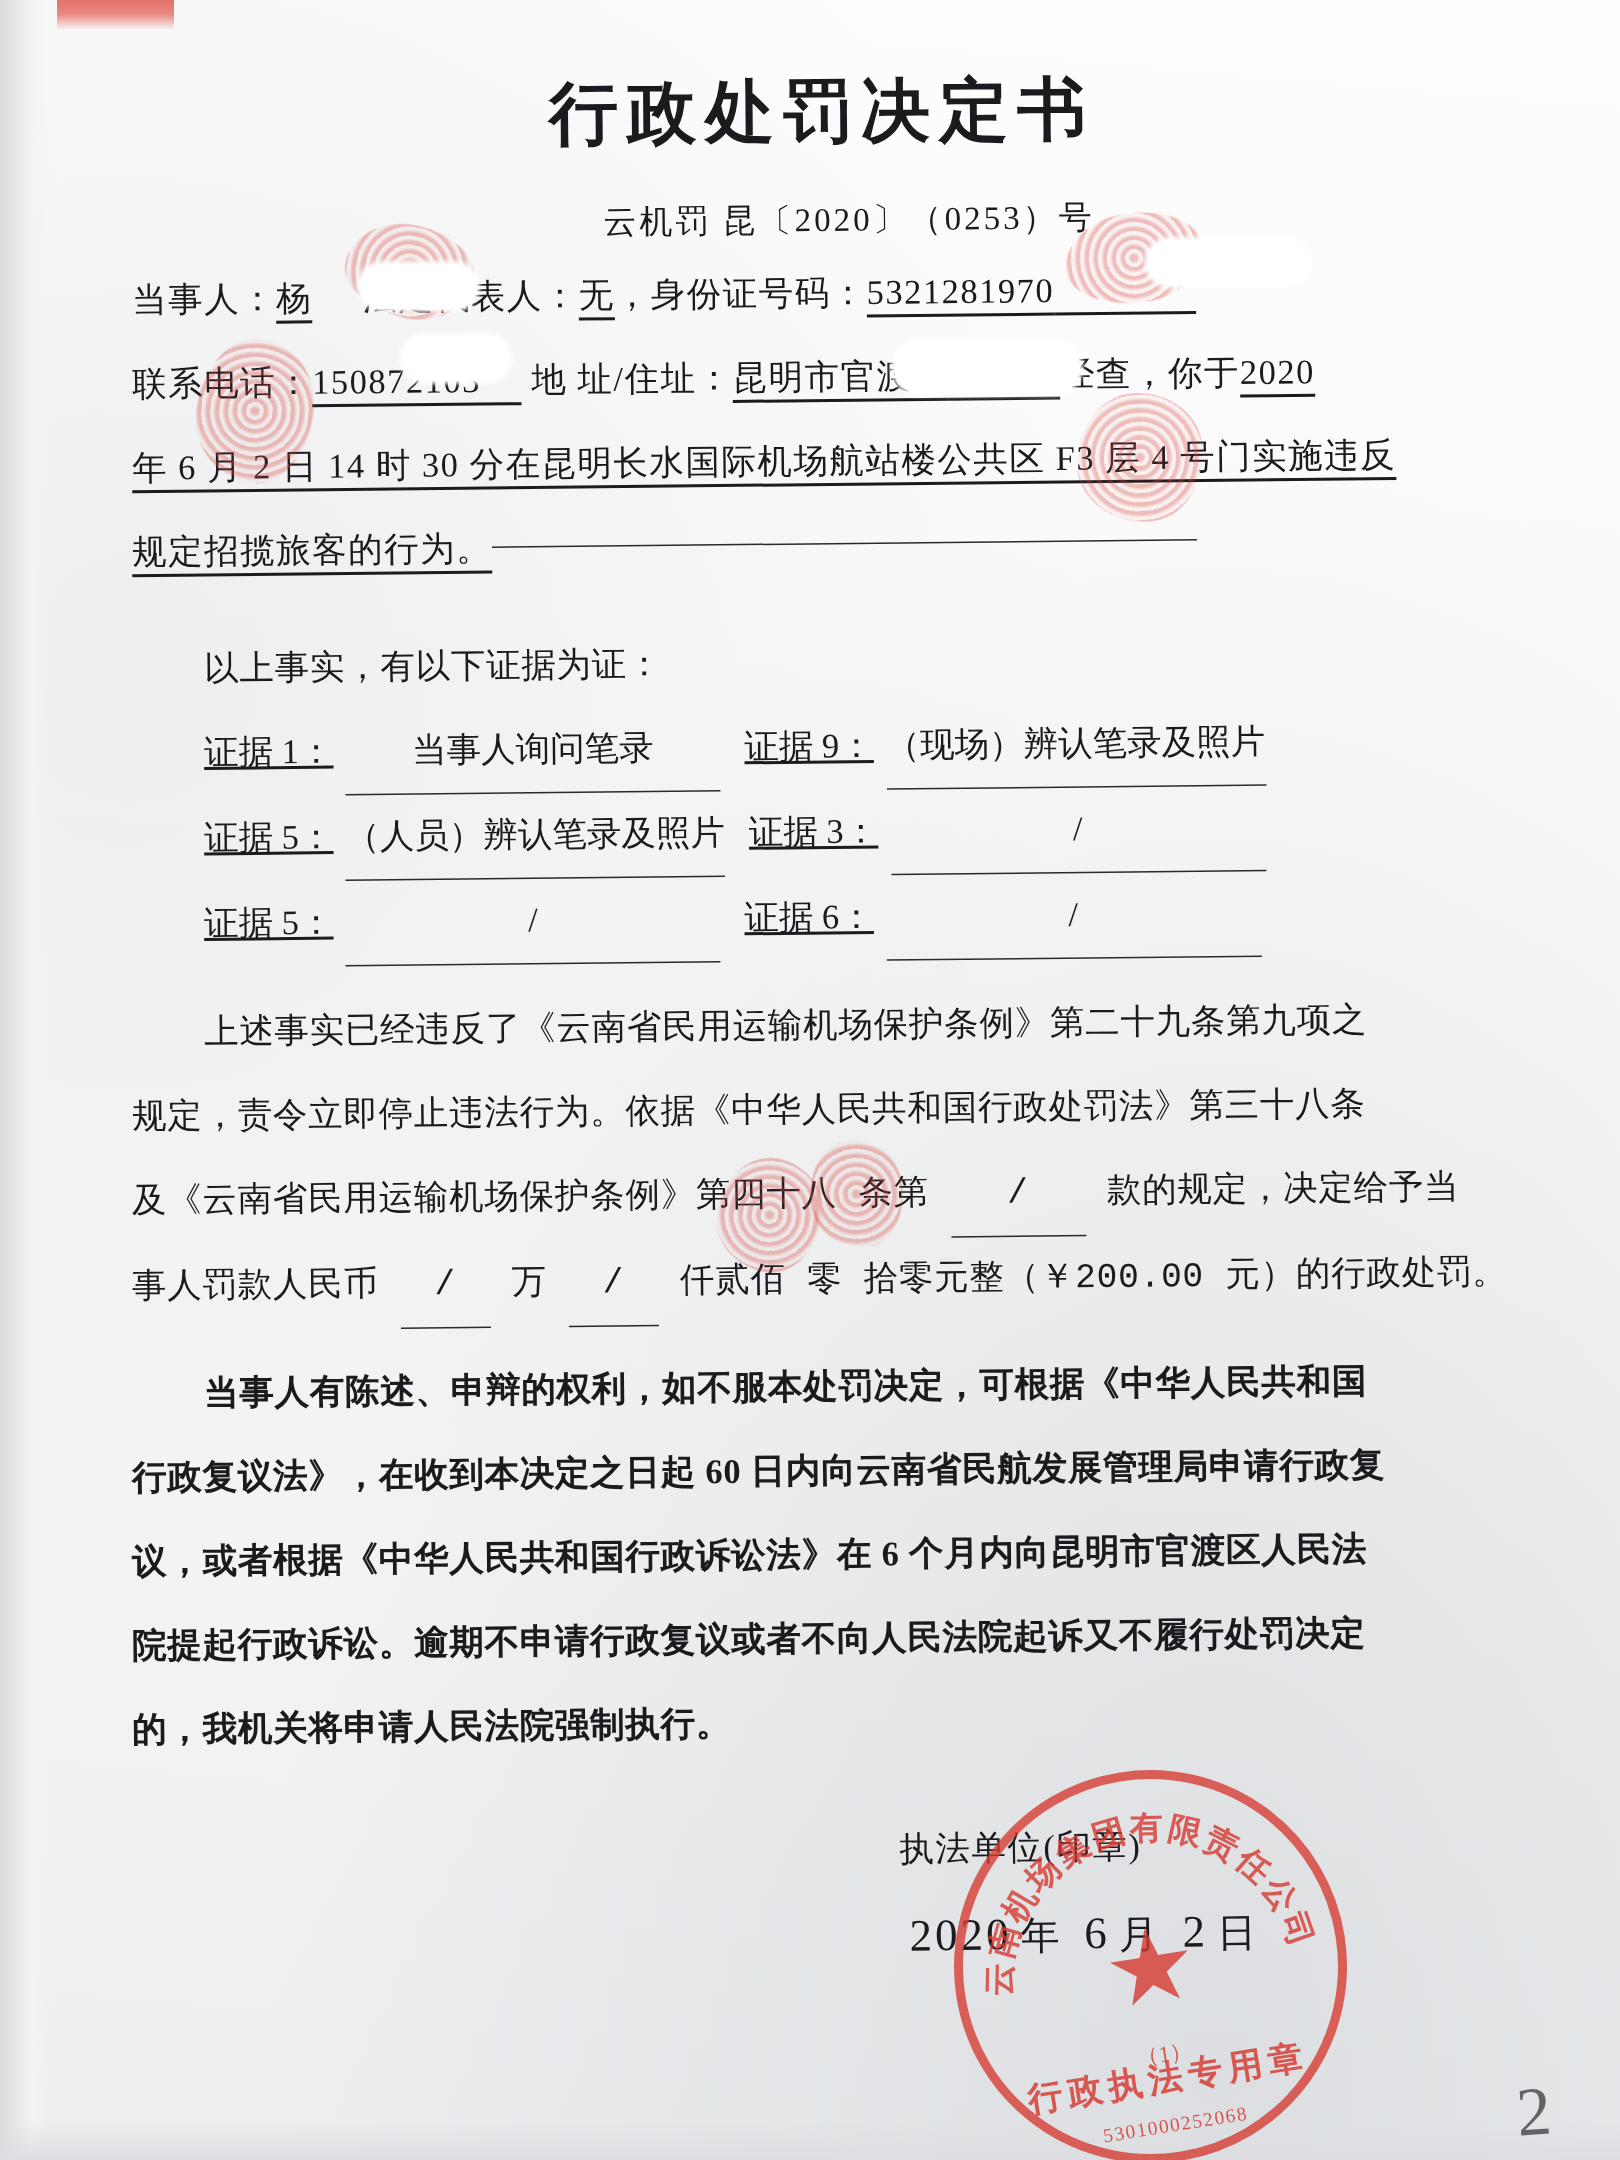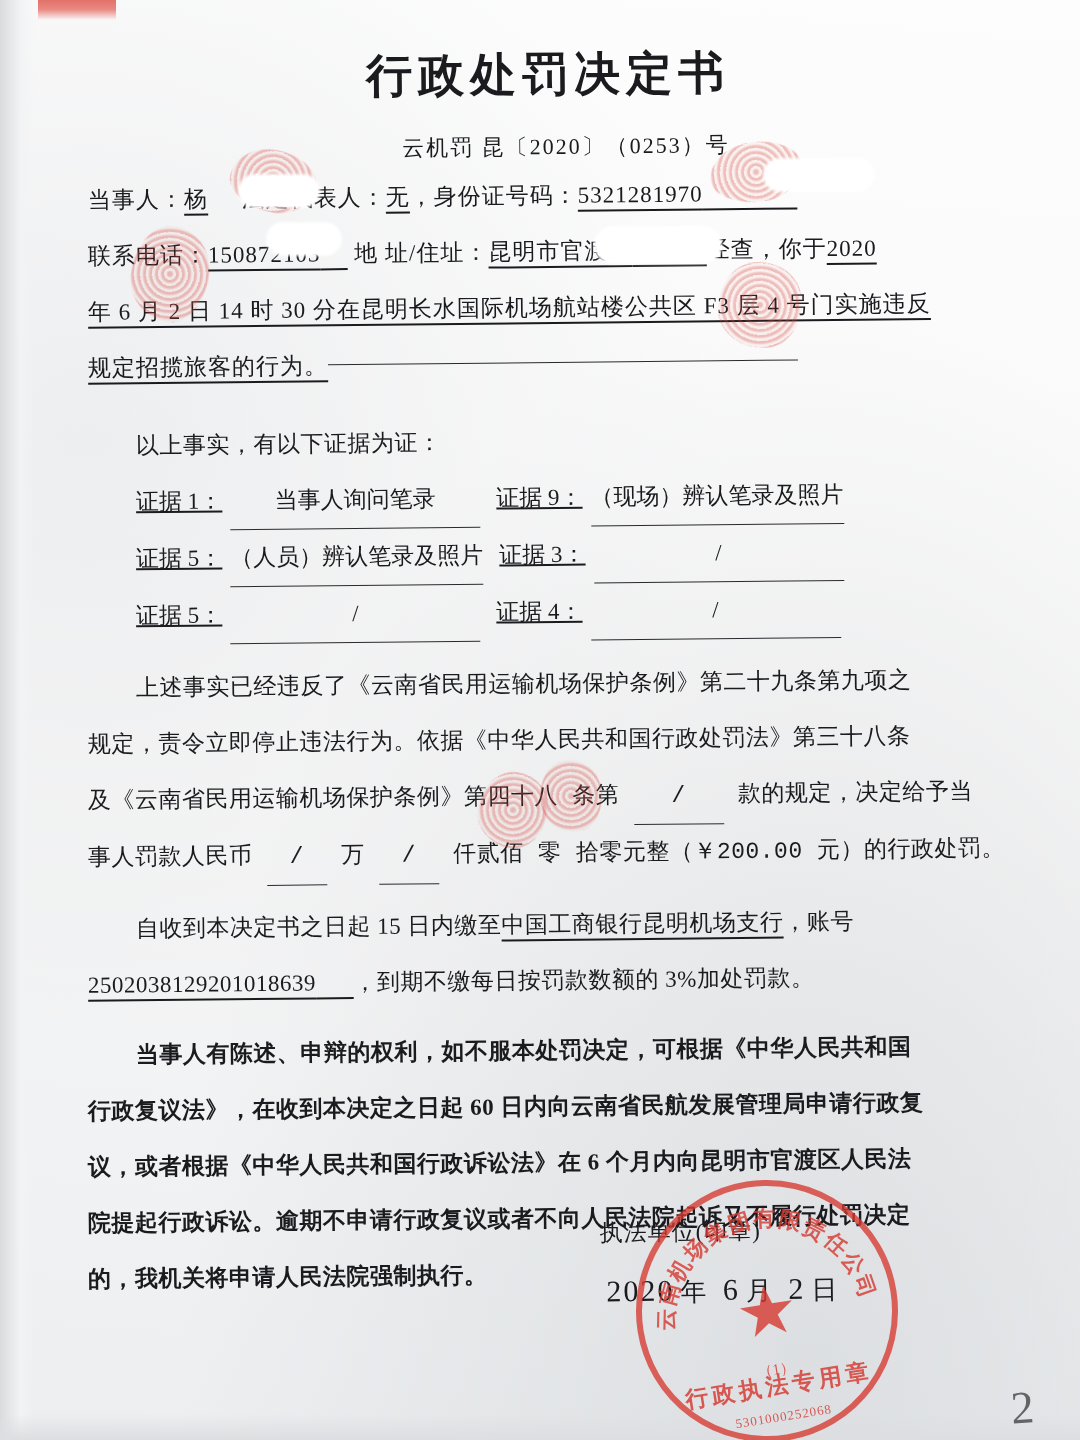--- a/index.html
+++ b/index.html
@@ -283,21 +283,21 @@
       <span class="ev-val">/</span>
     </span>
   </div>
 
   <div class="ev-row">
     <span class="ev-cell">
       <span class="ev-label">证据 5：</span>
       <span class="ev-val">/</span>
     </span>
     <span class="ev-cell">
-      <span class="ev-label">证据 4：</span>
+      <span class="ev-label">证据 6：</span>
       <span class="ev-val">/</span>
     </span>
   </div>
 
   <div style="margin-top:16px;font-family:Liberation Mono, monospace;">
     <p class="para indent">上述事实已经违反了《云南省民用运输机场保护条例》第二十九条第九项之</p>
     <p class="para">规定，责令立即停止违法行为。依据《中华人民共和国行政处罚法》第三十八条</p>
     <p class="para">
       <span>及《云南省民用运输机场保护条例》第四十八 条第</span>
       <span class="blank-sm" style="text-align:center;">/</span>
@@ -305,28 +305,20 @@
     </p>
     <p class="para">
       <span>事人罚款人民币</span>
       <span class="blank-sm" style="text-align:center;min-width:60px;">/</span>
       <span>万</span>
       <span class="blank-sm" style="text-align:center;min-width:60px;">/</span>
       <span>仟贰佰 零 拾零元整（￥200.00 元）的行政处罚。</span>
     </p>
   </div>
 
-  <div style="margin-top:14px;">
-    <p class="para indent">
-      <span>自收到本决定书之日起 15 日内缴至</span><span class="u">中国工商银行昆明机场支行</span><span>，账号</span>
-    </p>
-    <p class="para">
-      <span class="u">2502038129201018639</span><span class="u">&nbsp;&nbsp;&nbsp;&nbsp;&nbsp;&nbsp;</span><span>，到期不缴每日按罚款数额的 3%加处罚款。</span>
-    </p>
-  </div>
 
   <div style="margin-top:14px;font-weight:bold;">
     <p class="para indent">当事人有陈述、申辩的权利，如不服本处罚决定，可根据《中华人民共和国</p>
     <p class="para">行政复议法》，在收到本决定之日起 60 日内向云南省民航发展管理局申请行政复</p>
     <p class="para">议，或者根据《中华人民共和国行政诉讼法》在 6 个月内向昆明市官渡区人民法</p>
     <p class="para">院提起行政诉讼。逾期不申请行政复议或者不向人民法院起诉又不履行处罚决定</p>
     <p class="para">的，我机关将申请人民法院强制执行。</p>
   </div>
 
 </div>

